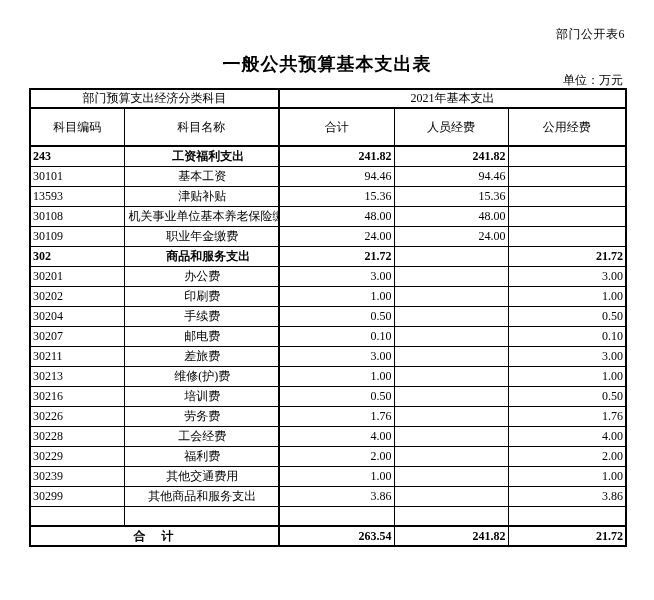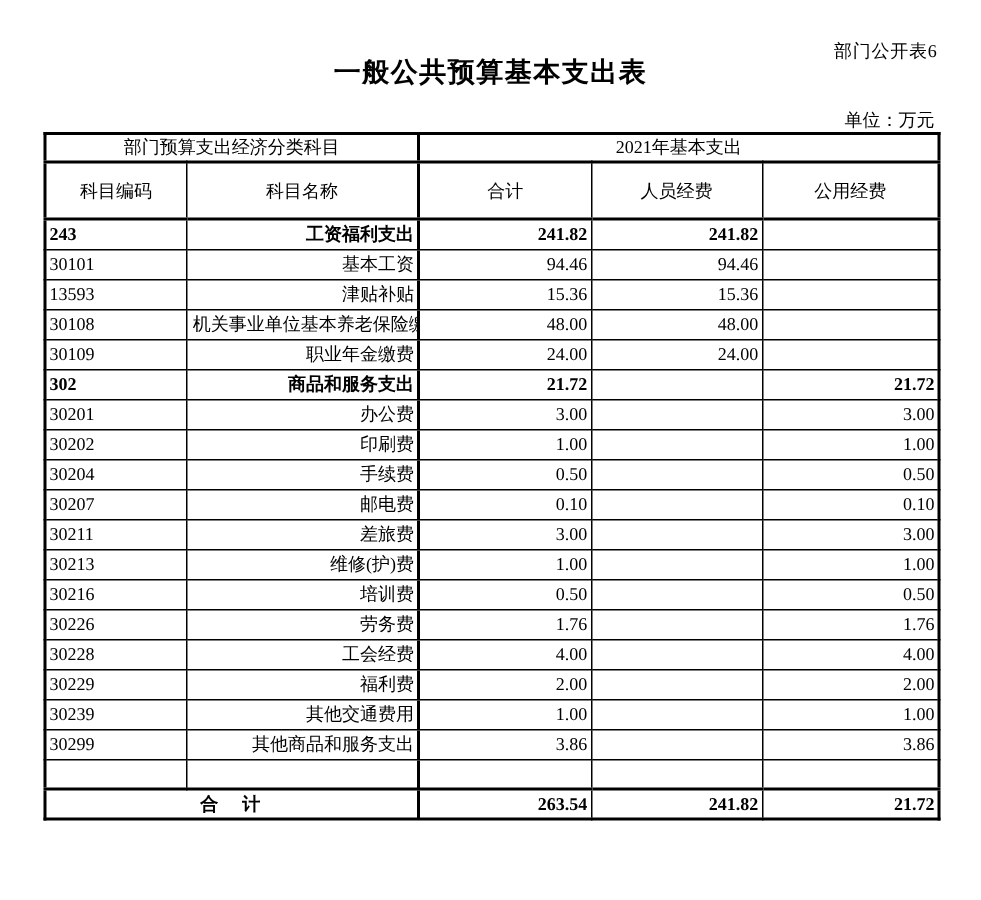--- a/index.html
+++ b/index.html
@@ -10,21 +10,21 @@
     color: #000000;
     overflow: hidden;
   }
   .page { position: relative; width: 654px; height: 600px; border-radius: 22px; }
 
   .doc-label {
     position: absolute; top: 26px; right: 29px;
     font-size: 12px; letter-spacing: 0.5px;
   }
   .page-title {
-    position: absolute; top: 36px; left: 0; width: 100%;
+    position: absolute; top: 52px; left: 0; width: 100%;
     text-align: center;
     font-family: "Liberation Sans", "DejaVu Sans", sans-serif;
     font-weight: bold; font-size: 18px; letter-spacing: 1px;
   }
   .unit-label {
     position: absolute; top: 72px; right: 31px;
     font-size: 12px;
   }
 
   table.budget {
@@ -48,21 +48,21 @@
     font-weight: normal;
     overflow: hidden; white-space: nowrap;
   }
   thead tr.group-row th { height: 14px; text-align: center; }
   thead tr.col-row th { height: 38px; text-align: center; border-bottom-width: 2px; }
   thead tr.group-row th { border-bottom-width: 2px; }
 
   .thick-left { border-left-width: 2px; }
 
   td.cell-code { text-align: left; padding-left: 2px; }
-  td.cell-name { text-align: right; padding-left: 4px; }
+  td.cell-name { text-align: center; padding-left: 4px; }
   td.cell-num  { text-align: right; padding-right: 2px; }
 
   tr.bold-row td { font-weight: bold; }
   tr.bold-row td.cell-name { padding-left: 16px; }
 
   tfoot td { border-top-width: 2px; font-weight: bold; }
   tfoot td.total-label { text-align: center; font-weight: bold; letter-spacing: 2px; }
 </style>
 </head>
 <body>

